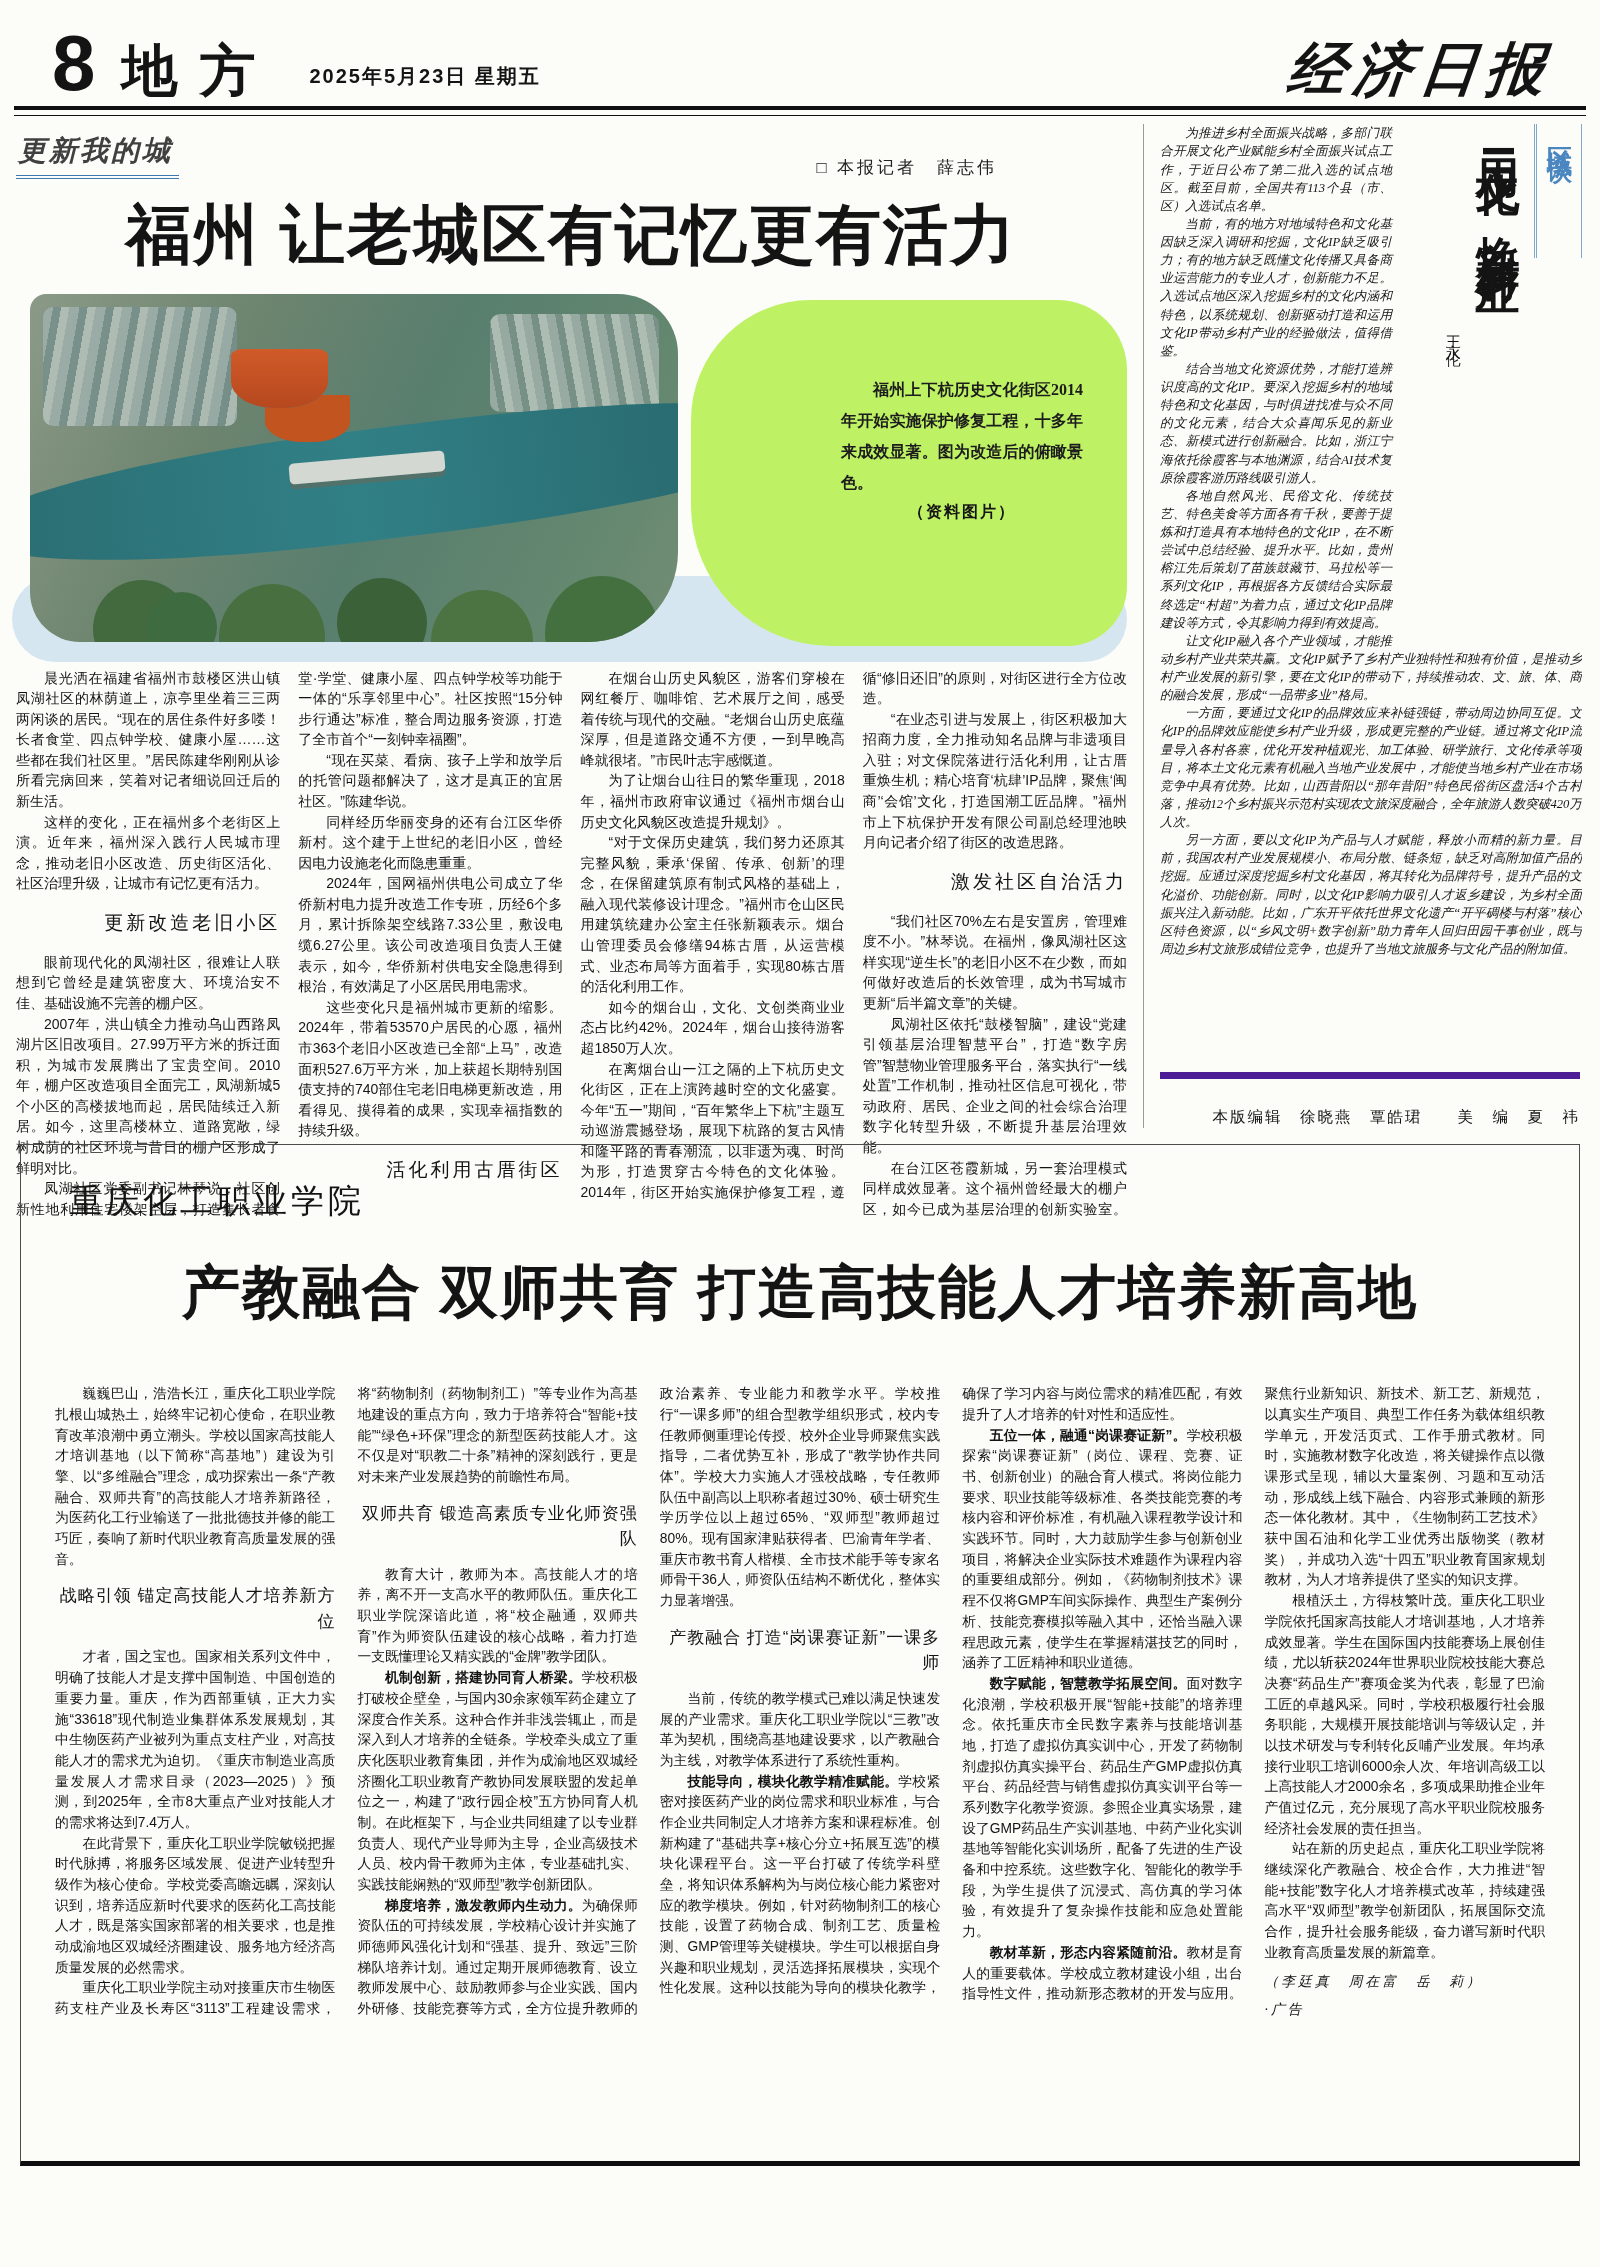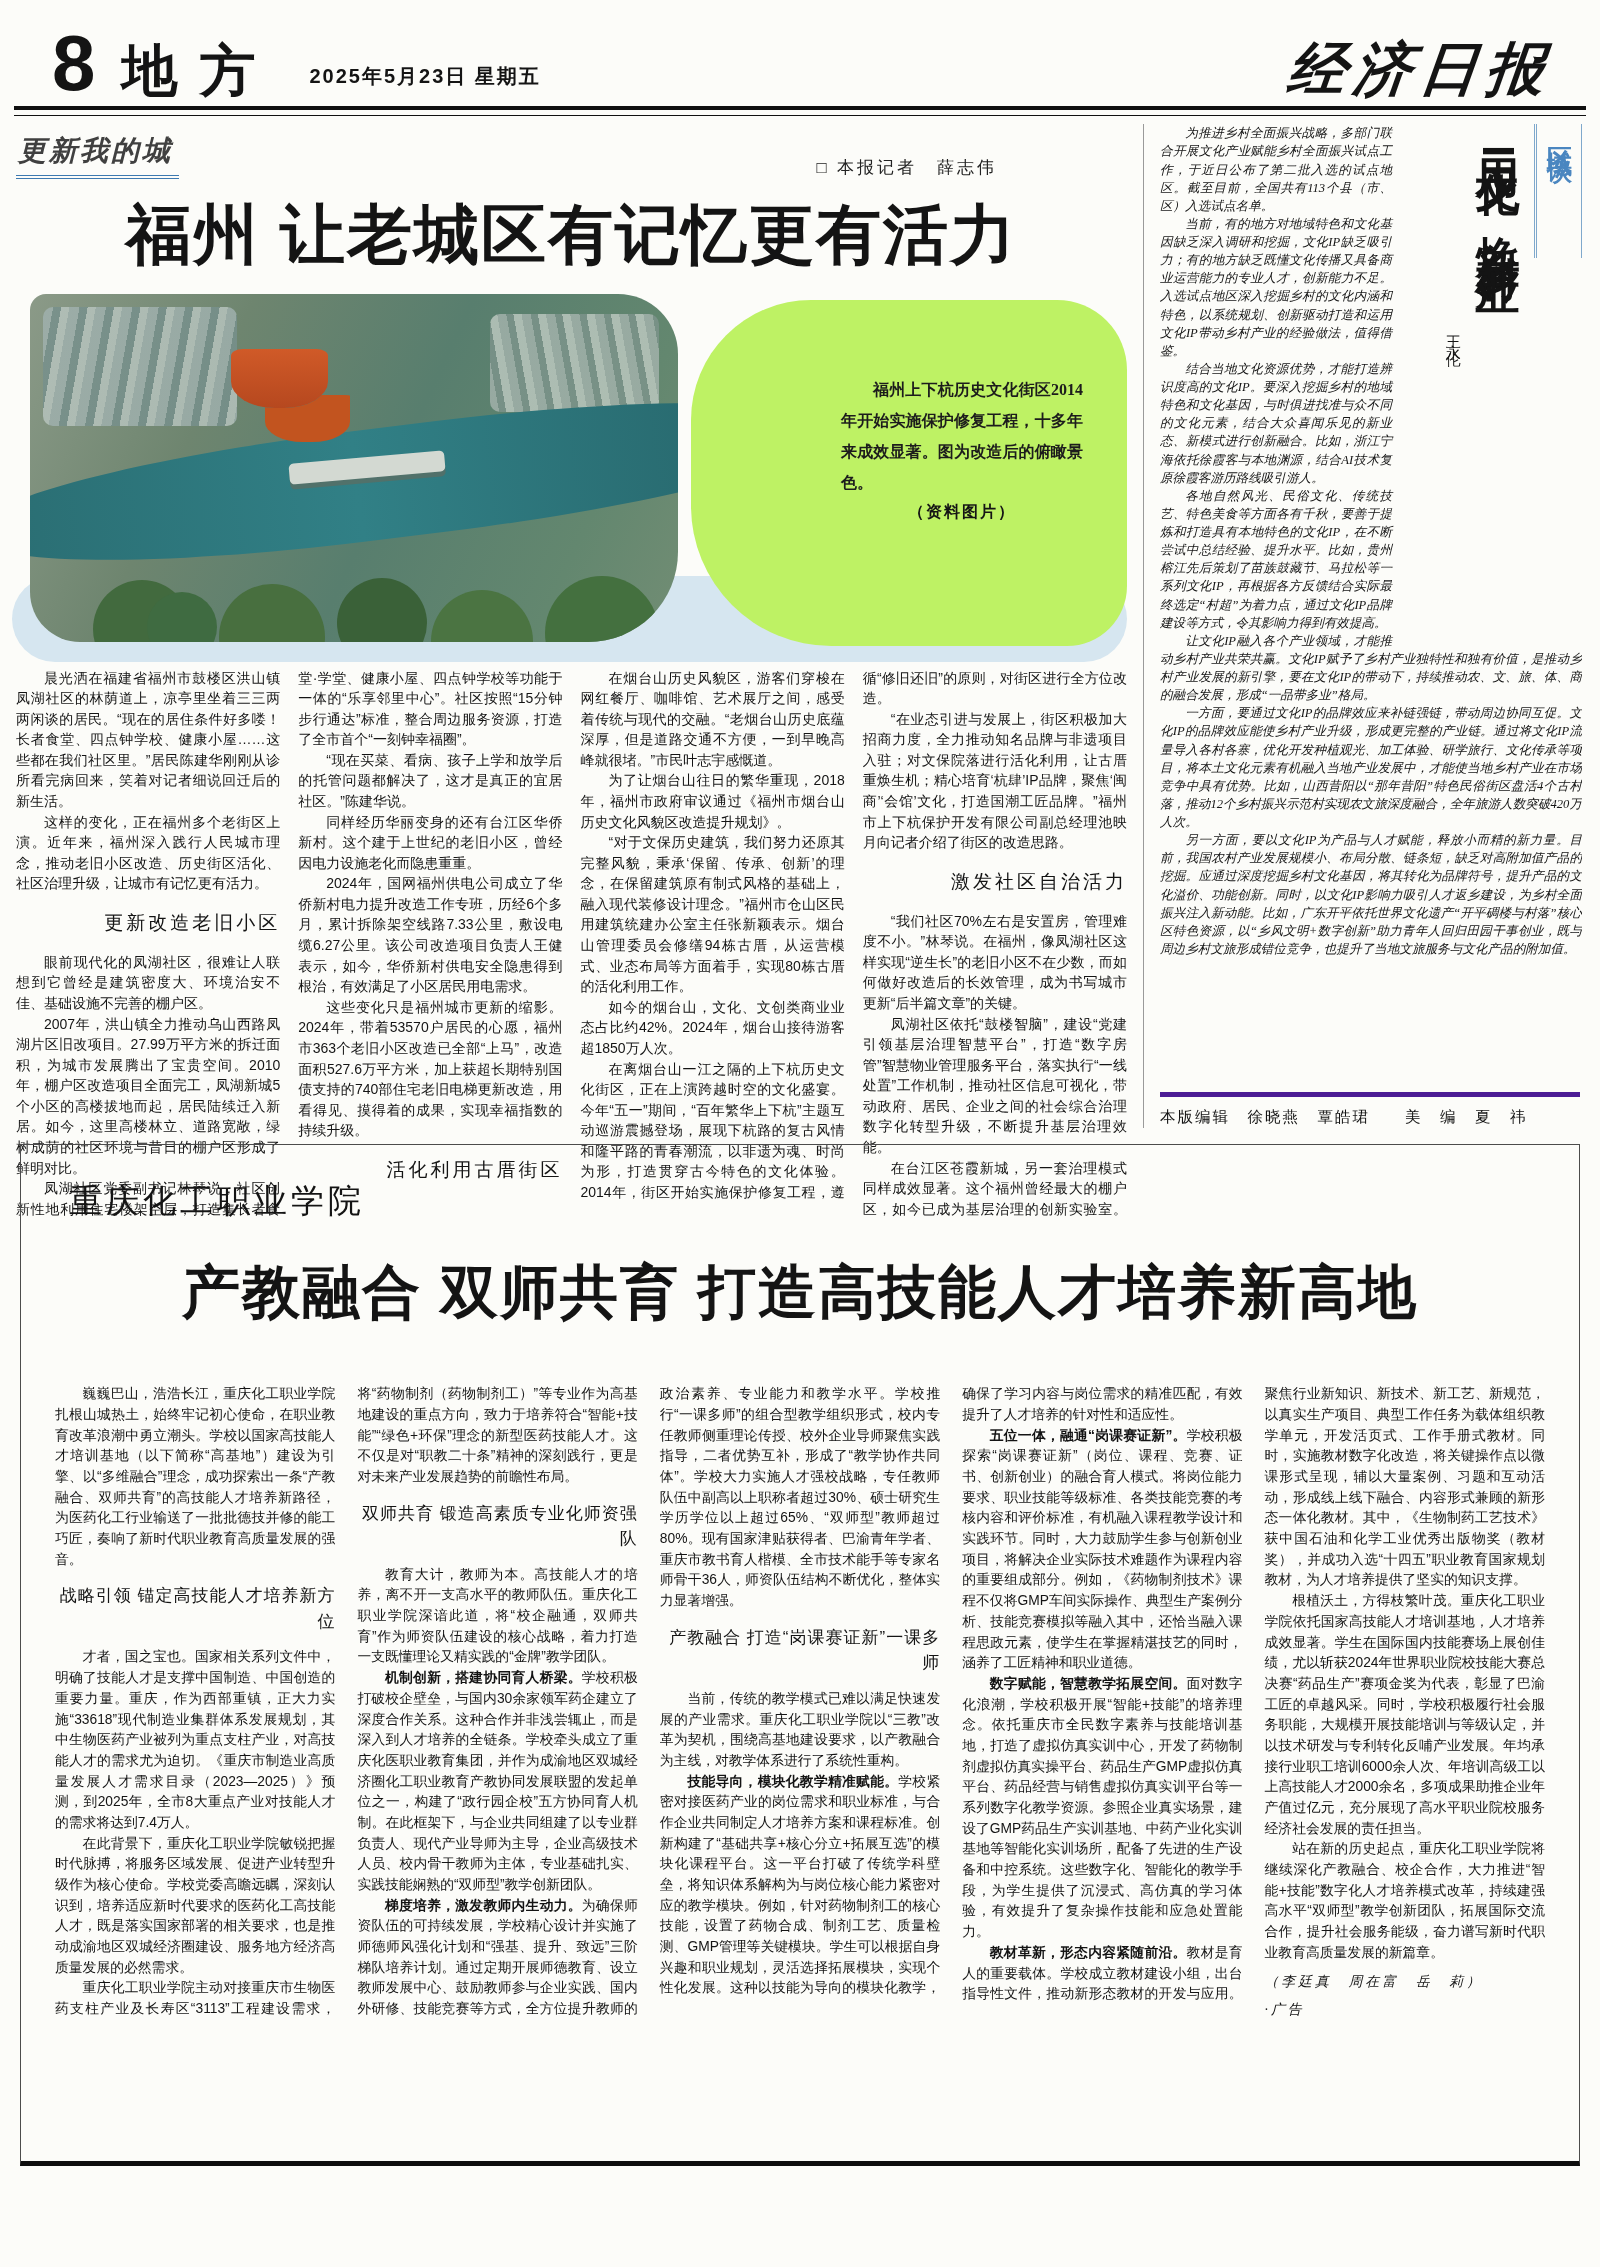--- a/index.html
+++ b/index.html
@@ -76,22 +76,22 @@
   .op-body p{margin:0;text-indent:2em;}
   .op-float{float:right;width:178px;height:512px;margin:0 0 10px 12px;
     display:flex;justify-content:flex-end;font-style:normal;}
   .op-author{writing-mode:vertical-rl;text-orientation:upright;font-size:15px;
     letter-spacing:8px;margin:200px 8px 0 0;font-family:"Liberation Serif",serif;}
   .op-title{writing-mode:vertical-rl;text-orientation:mixed;font-size:44px;font-weight:900;
     letter-spacing:7px;line-height:1.2;font-family:"Liberation Sans",sans-serif;}
   .op-label{writing-mode:vertical-rl;text-orientation:upright;color:#4a86c0;font-size:25px;
     font-weight:bold;letter-spacing:6px;margin-left:10px;height:130px;
     border-left:3px double #7fa8cc;border-right:1px solid #7fa8cc;padding:2px 4px;}
-  .op-footer{position:absolute;left:16px;right:2px;bottom:0;border-top:5px solid #4c1d95;
-    padding-top:10px;text-align:left;font-size:15.5px;letter-spacing:2px;
+  .op-footer{position:absolute;left:16px;right:2px;bottom:0;border-top:7px solid #4c1d95;
+    padding-top:28px;text-align:right;font-size:15.5px;letter-spacing:2px;
     font-family:"Liberation Serif",serif;}
   
   .ad-section{margin:16px 20px 0;border:1px solid #4c4c4c;border-bottom:5px solid #0e0e0e;
     padding:34px 34px 22px;box-sizing:border-box;height:1022px;position:relative;}
   .ad-kicker{font-size:33px;font-weight:400;letter-spacing:4px;margin-left:14px;}
   .ad-headline{font-size:58px;font-weight:900;text-align:center;letter-spacing:2px;
     margin:30px 0 52px;}
   .ad-body{height:758px;overflow:hidden;column-count:5;column-gap:22px;
     font-size:13.8px;line-height:1.5;text-align:justify;}
   .ad-body p{margin:0;text-indent:2em;}

